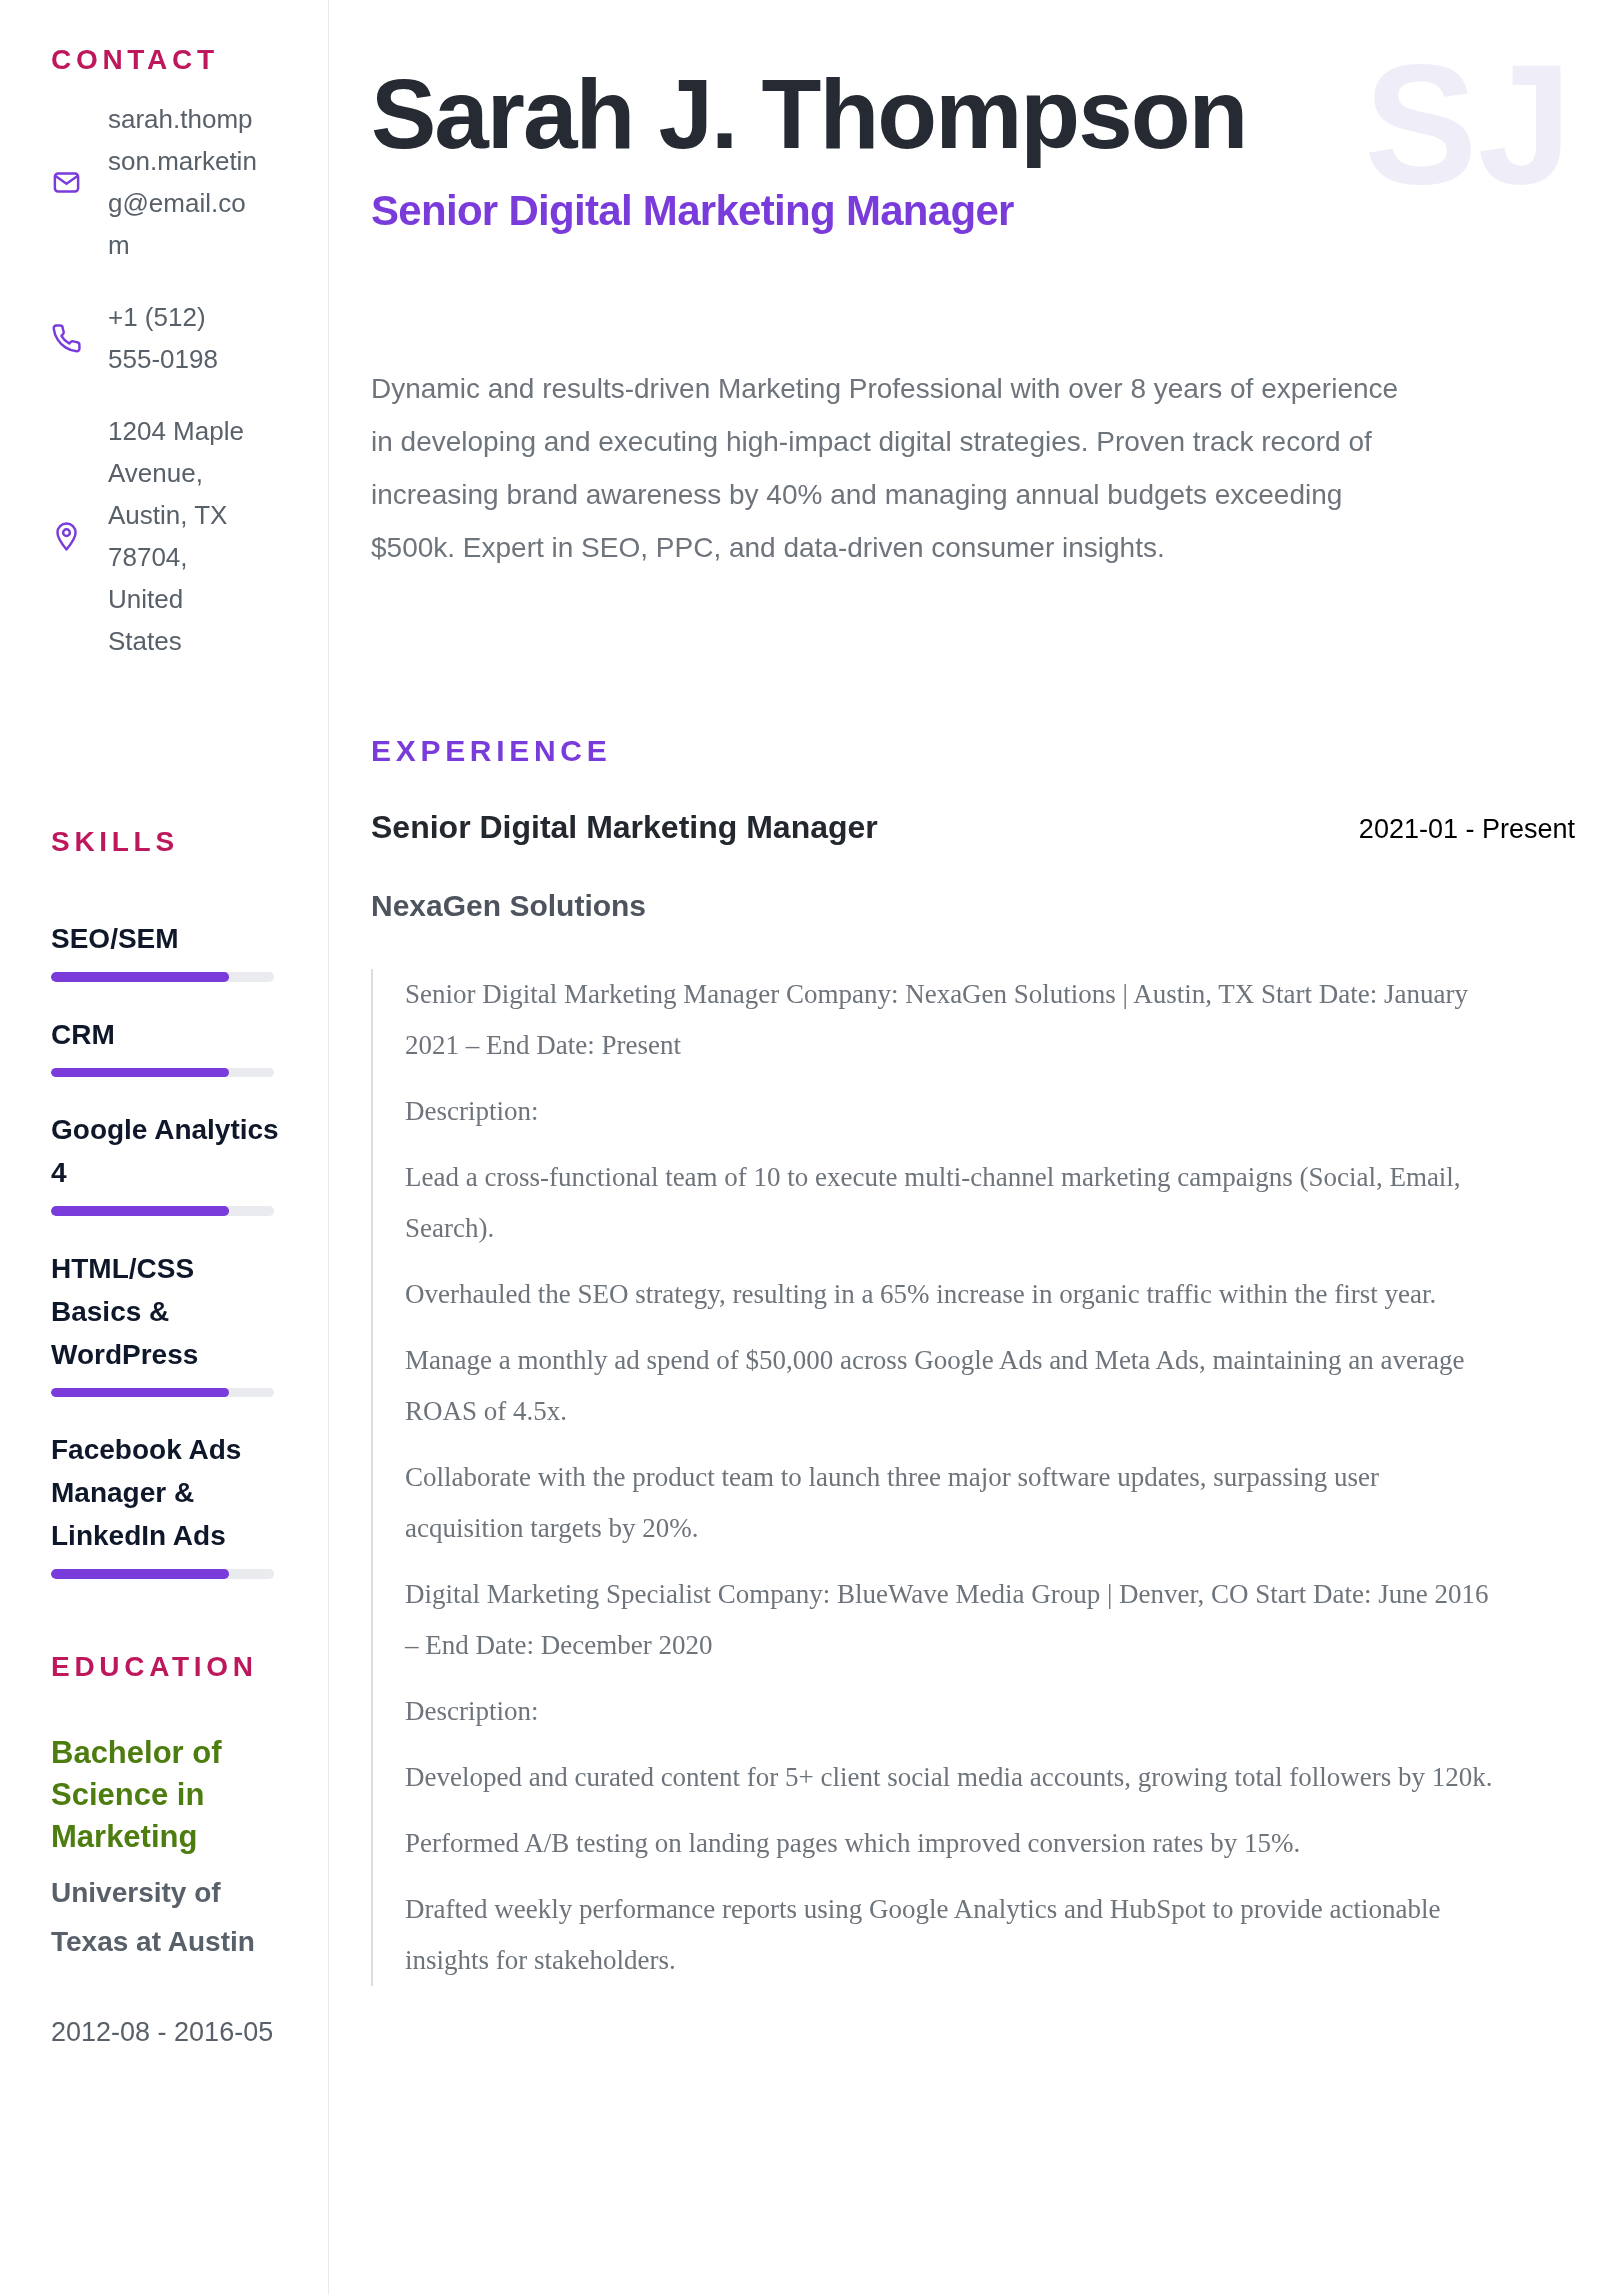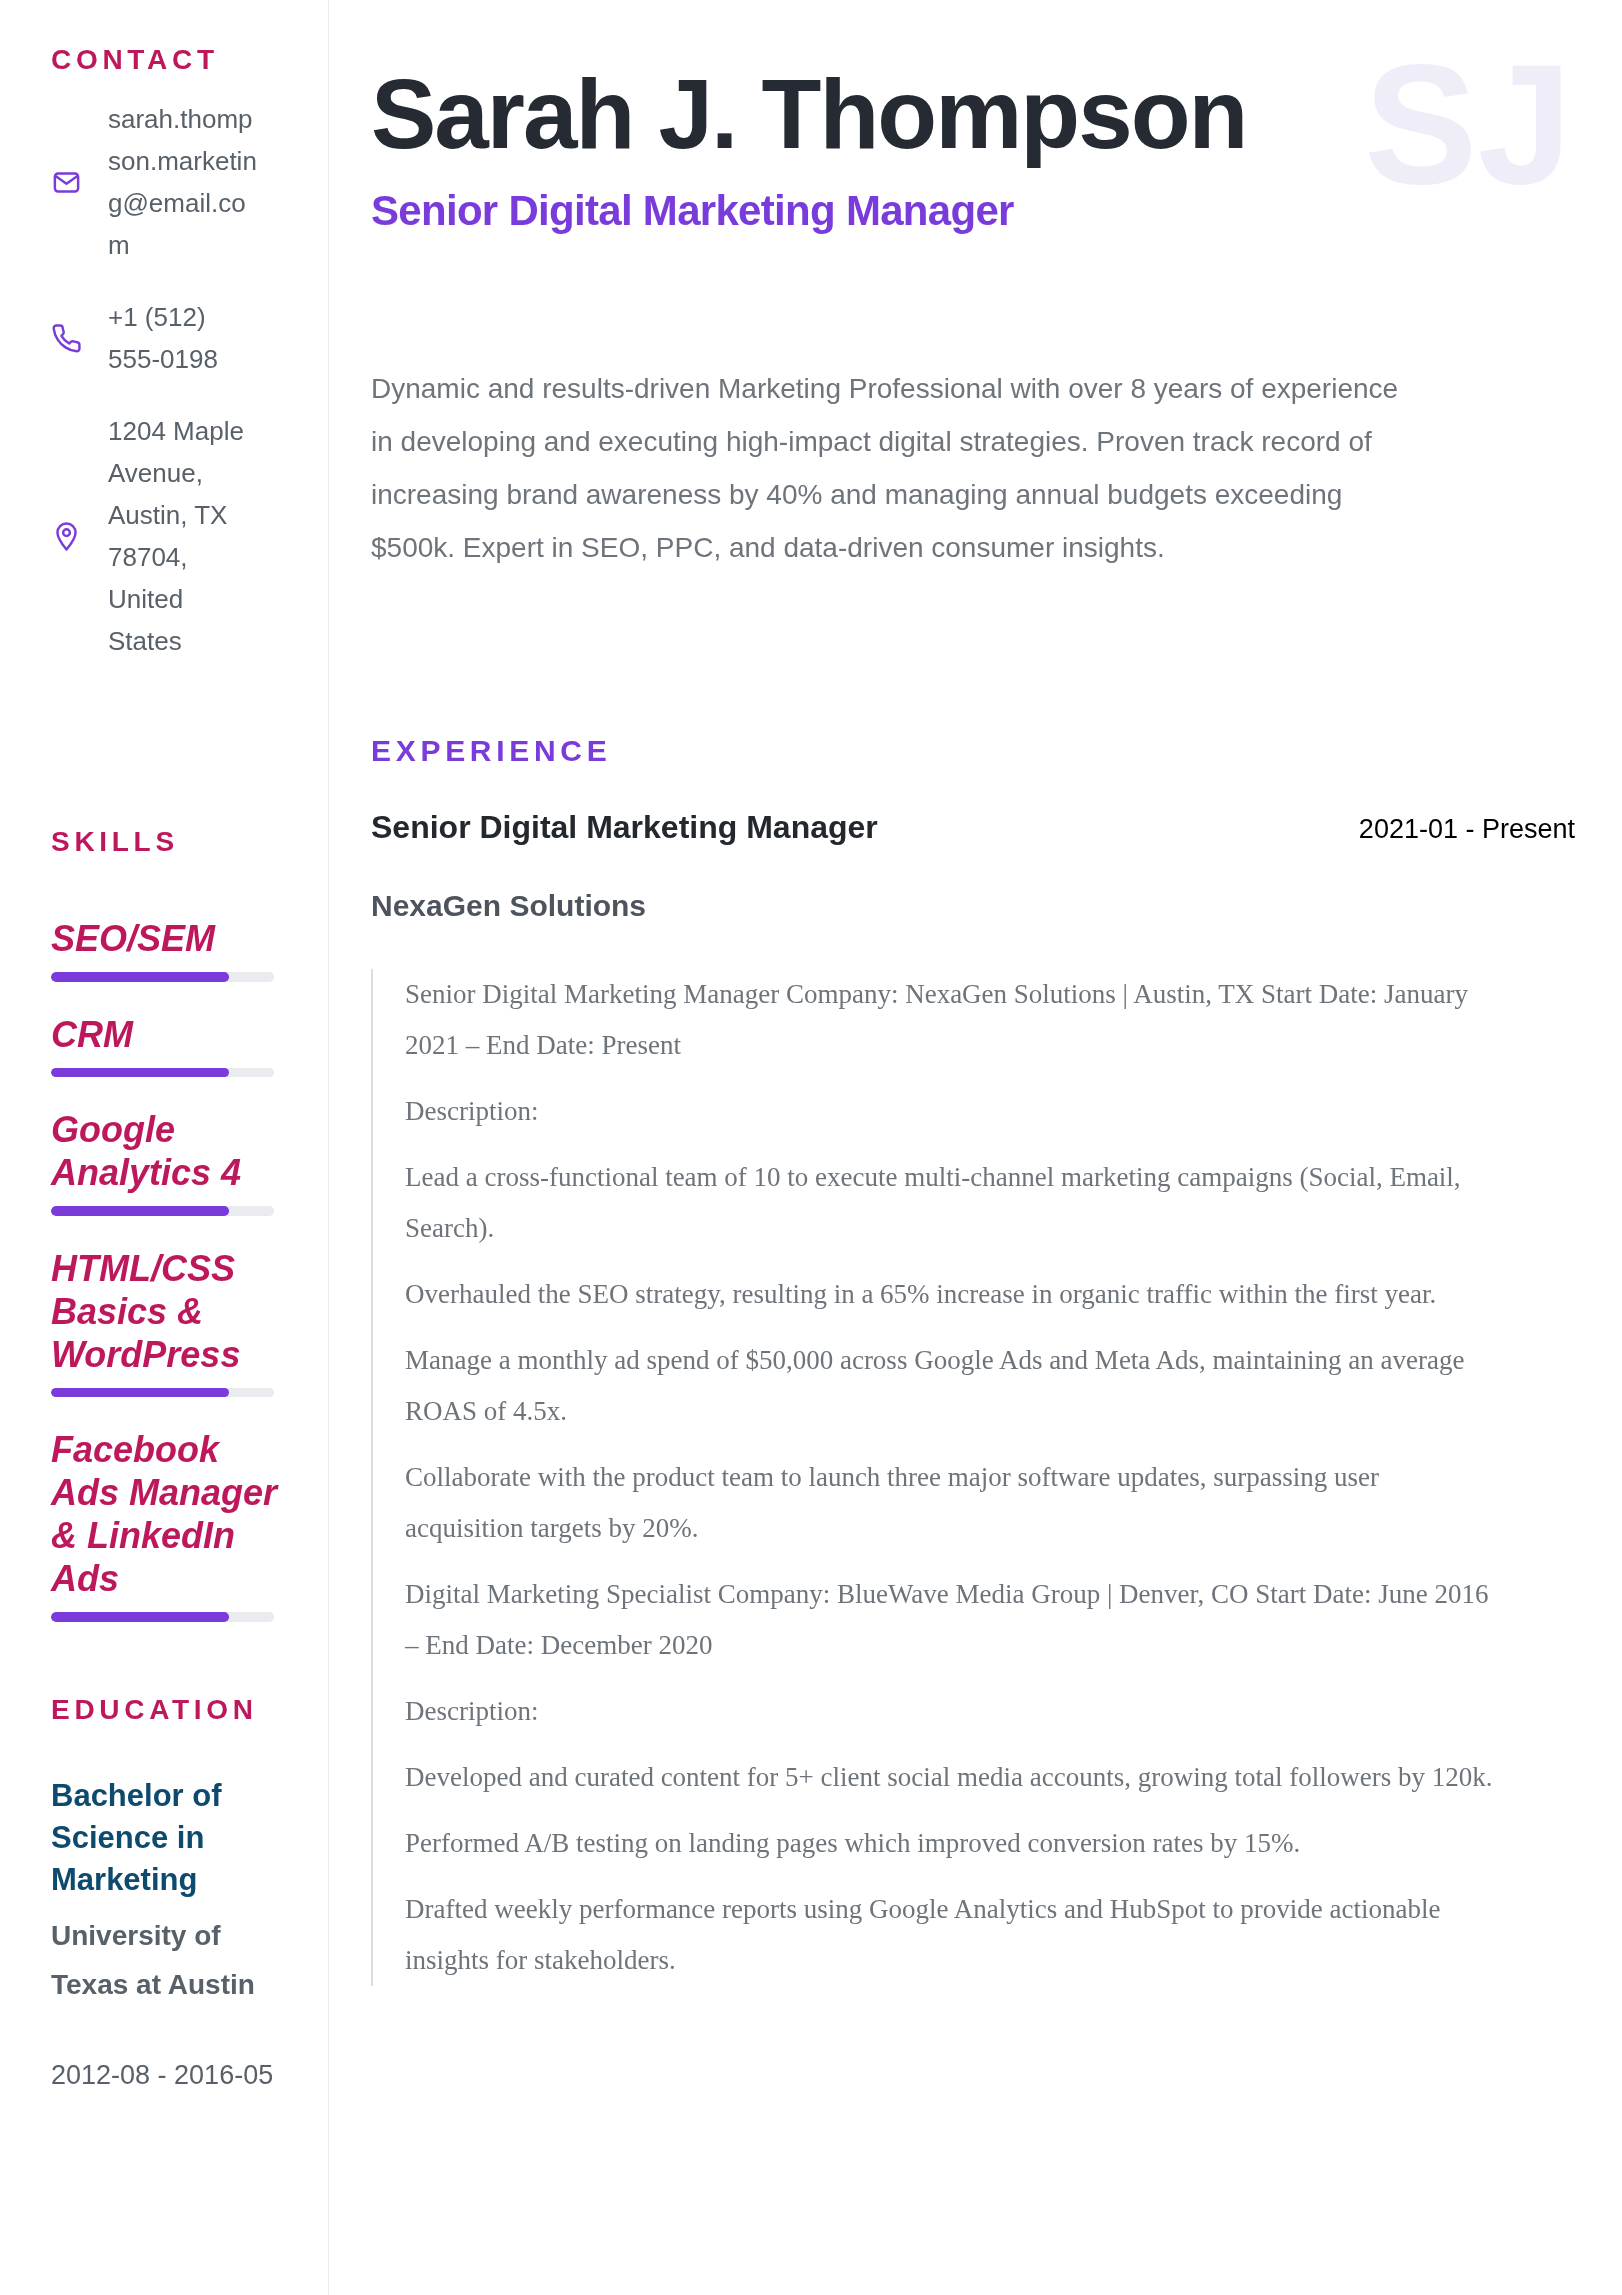--- a/index.html
+++ b/index.html
@@ -13,26 +13,26 @@
   .contact-list{margin-top:24px;}
   .contact-row{display:flex;align-items:center;margin-bottom:30px;}
   .contact-icon{flex:0 0 31px;width:31px;height:31px;margin-right:26px;}
   .contact-icon svg{width:31px;height:31px;display:block;}
   .contact-text{font-size:26px;line-height:42px;color:#586069;width:154px;}
   .break-all{word-break:break-all;}
 
   .skills-block{margin-top:166px;}
   .skill-list{margin-top:61px;}
   .skill-item{margin-bottom:31px;}
-  .skill-label{font-size:36px;line-height:43px;font-weight:700;color:#be185d;max-width:230px;font-style:italic;}
+  .skill-label{font-size:28px;line-height:43px;font-weight:700;color:#0f172a;max-width:230px;}
   .skill-bar{margin-top:12px;width:223px;height:9.5px;border-radius:4.7px;background:#e9ebef;overflow:hidden;}
   .skill-fill{height:100%;border-radius:4.7px;background:#7a3bdb;}
 
   .education-block{margin-top:74px;}
-  .edu-degree{margin-top:51px;font-size:31px;line-height:42px;font-weight:800;color:#0c4a6e;max-width:230px;}
+  .edu-degree{margin-top:51px;font-size:31px;line-height:42px;font-weight:800;color:#4d7c0f;max-width:230px;}
   .edu-school{margin-top:10.8px;font-size:28px;line-height:49px;font-weight:700;color:#586069;max-width:230px;}
   .edu-dates{margin-top:41px;font-size:27px;line-height:51px;color:#586069;max-width:237px;}
 
   
   .main{position:absolute;left:331px;top:0;right:0;bottom:0;box-sizing:border-box;padding:47px 47px 0 40px;}
   .monogram{position:absolute;top:39px;right:50px;font-size:170px;line-height:1;font-weight:800;
             color:#efedf8;letter-spacing:0px;user-select:none;}
   .name{margin:13.5px 0 0 0;font-size:98px;line-height:1.1;font-weight:800;color:#252a33;letter-spacing:-2px;position:relative;}
   .job-headline{margin-top:19px;font-size:42px;line-height:47px;font-weight:700;color:#7a3bdb;letter-spacing:-0.7px;position:relative;}
 

